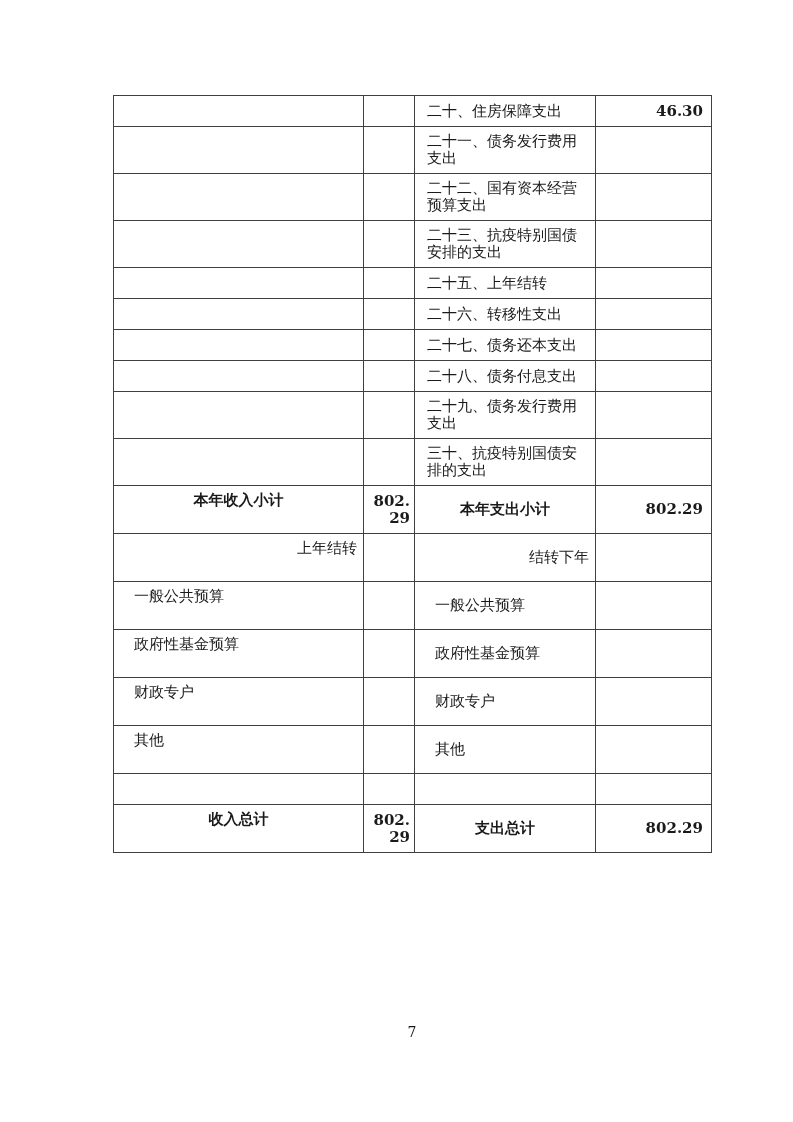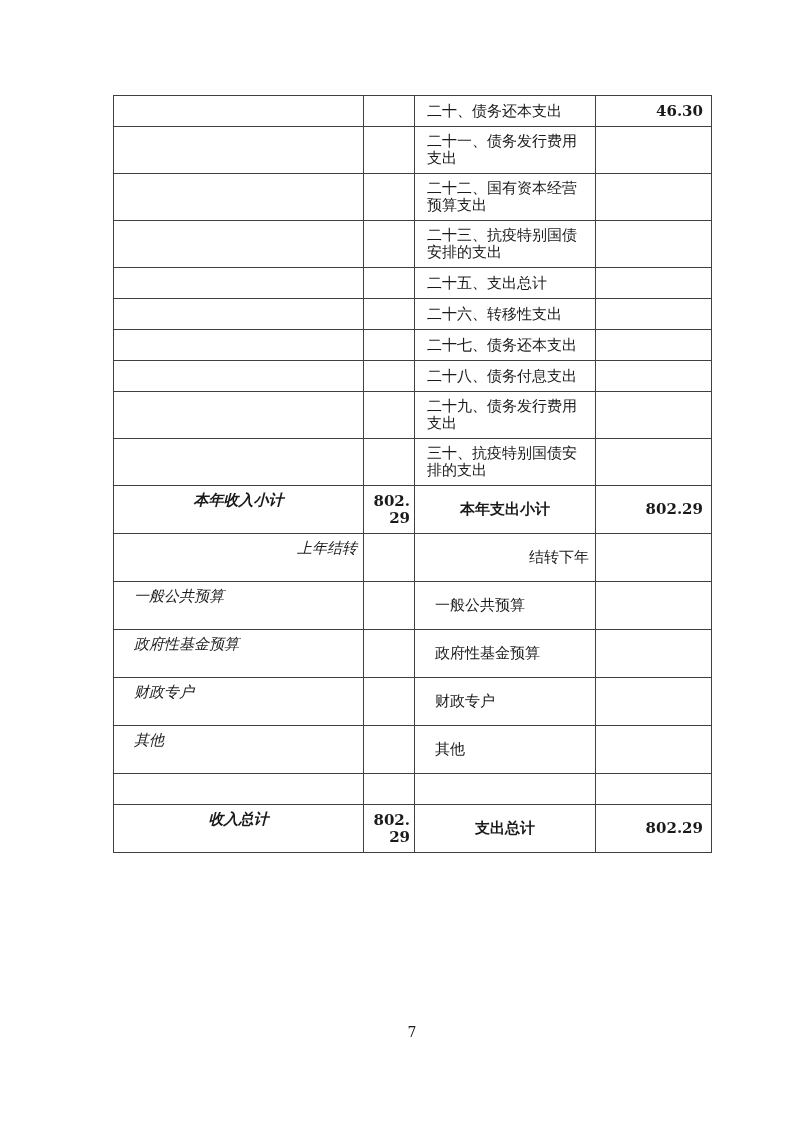--- a/index.html
+++ b/index.html
@@ -23,21 +23,21 @@
   }
   table.budget td {
     border: 1px solid #404040;
     vertical-align: middle;
     font-size: 15px;
     line-height: 17px;
     height: 30px;
     overflow: hidden;
   }
   
-  .c-income  { text-align: left;  padding: 6px 6px 24px 7px; font-style: italic; }
+  .c-income  { text-align: left;  padding: 6px 6px 24px 7px; }
   .c-ival    { text-align: right; padding: 6px 4px 6px 2px; font-size: 14px; word-break: break-all; }
   .c-expense { text-align: left;  padding: 6px 6px 6px 12px; word-break: break-all; }
   .c-eval    { text-align: right; padding: 6px 8px 6px 4px; font-size: 14px; font-weight: bold; }
 
   
   .row-sub .c-income, .row-sub .c-expense { padding-left: 20px; }
   .row-section .c-income, .row-section .c-expense { padding-left: 6px; text-align: right; }
   .row-subtotal td, .row-total td { font-weight: bold; }
   .row-subtotal .c-income, .row-subtotal .c-expense,
   .row-total .c-income, .row-total .c-expense { text-align: center; padding-left: 6px; }
@@ -63,21 +63,21 @@
     <colgroup>
       <col style="width:250px">
       <col style="width:51px">
       <col style="width:181px">
       <col style="width:116px">
     </colgroup>
     <tbody>
         <tr class="row-item">
           <td class="c-income"></td>
           <td class="c-ival"></td>
-          <td class="c-expense">二十、债务还本支出</td>
+          <td class="c-expense">二十、住房保障支出</td>
           <td class="c-eval">46.30</td>
         </tr>
         <tr class="row-item">
           <td class="c-income"></td>
           <td class="c-ival"></td>
           <td class="c-expense">二十一、债务发行费用支出</td>
           <td class="c-eval"></td>
         </tr>
         <tr class="row-item">
           <td class="c-income"></td>
@@ -87,21 +87,21 @@
         </tr>
         <tr class="row-item">
           <td class="c-income"></td>
           <td class="c-ival"></td>
           <td class="c-expense">二十三、抗疫特别国债安排的支出</td>
           <td class="c-eval"></td>
         </tr>
         <tr class="row-item">
           <td class="c-income"></td>
           <td class="c-ival"></td>
-          <td class="c-expense">二十五、支出总计</td>
+          <td class="c-expense">二十五、上年结转</td>
           <td class="c-eval"></td>
         </tr>
         <tr class="row-item">
           <td class="c-income"></td>
           <td class="c-ival"></td>
           <td class="c-expense">二十六、转移性支出</td>
           <td class="c-eval"></td>
         </tr>
         <tr class="row-item">
           <td class="c-income"></td>

